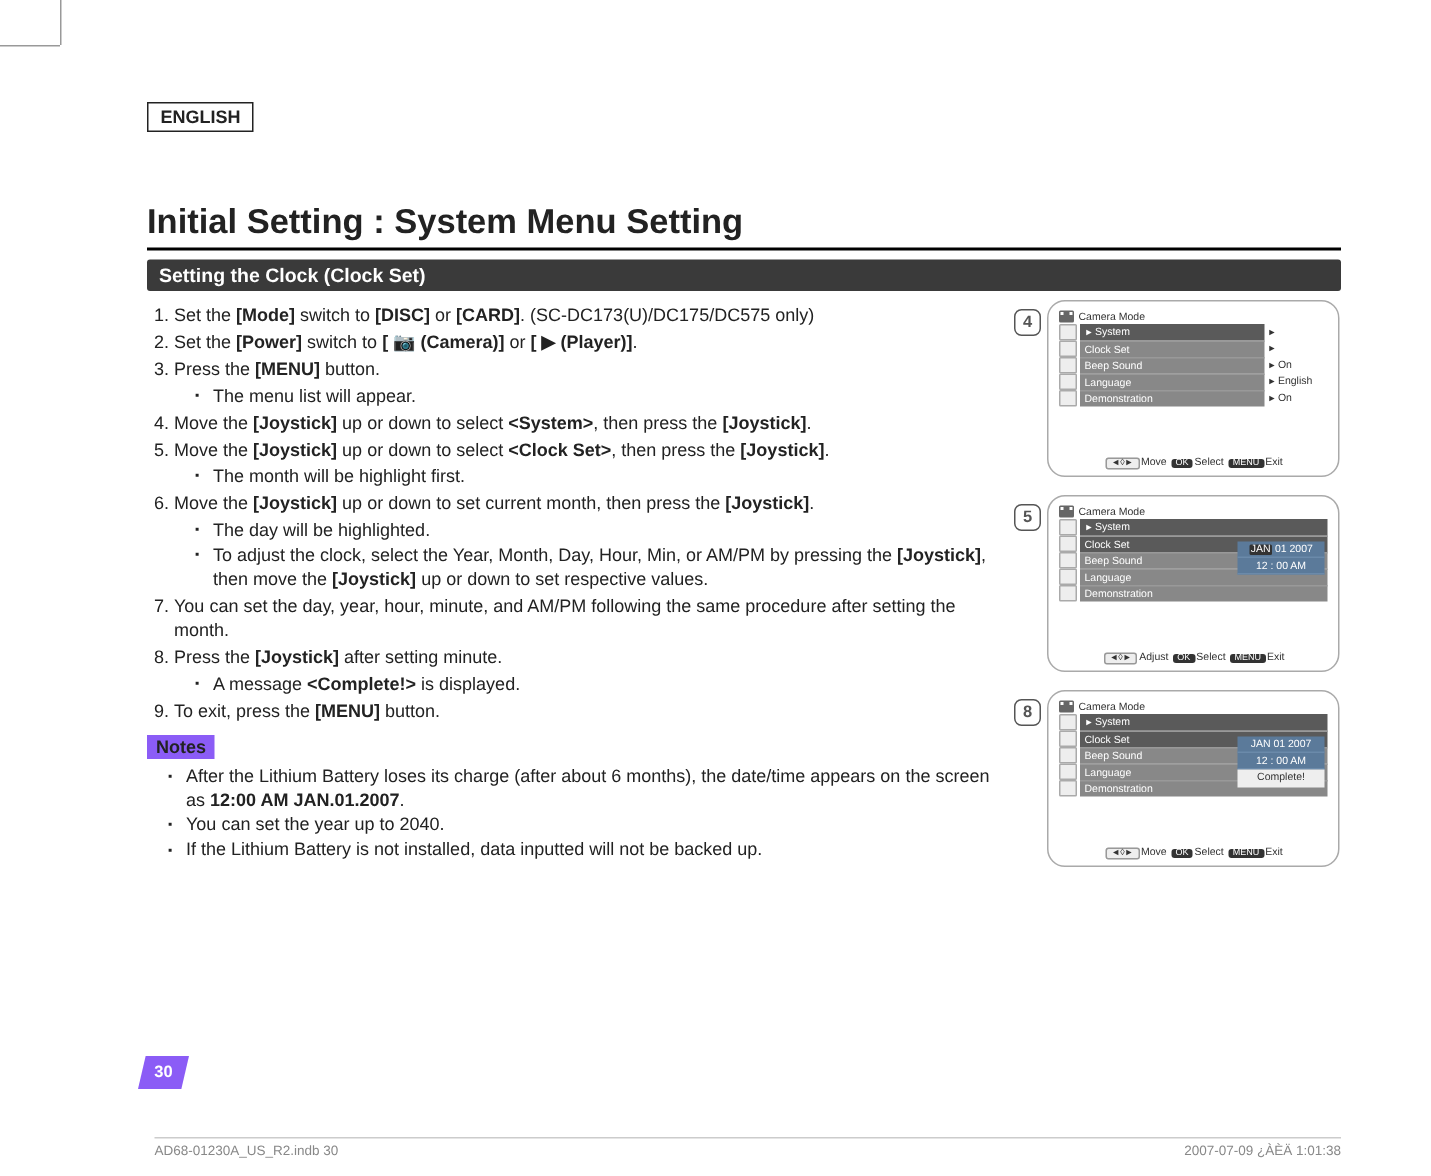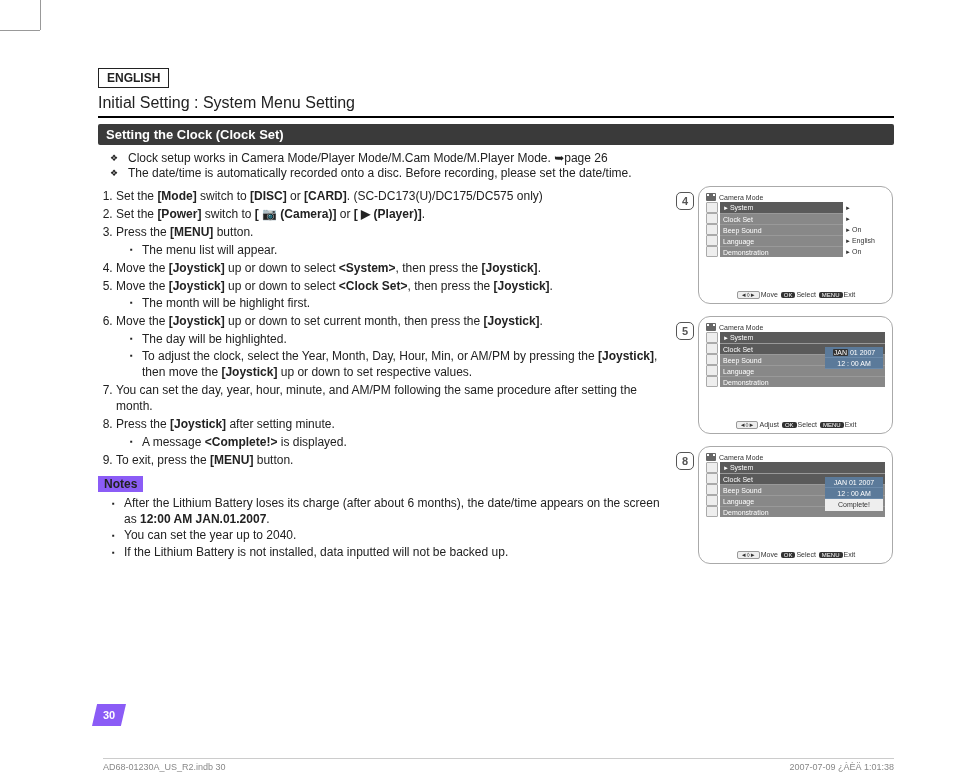--- a/index.html
+++ b/index.html
@@ -23,25 +23,26 @@
   }
   .lang-tag {
     border: 1px solid #222;
     display: inline-block;
     padding: 2px 8px;
     font-weight: bold;
     font-size: 12px;
     margin-bottom: 6px;
   }
   .title {
-    font-size: 16px;
-    font-weight: normal;
+    font-size: 23px;
+    font-weight: bold;
     border-bottom: 2px solid #000;
     padding-bottom: 4px;
     margin-bottom: 6px;
+    margin-top: 40px;
   }
   .section-bar {
     background: #3a3a3a;
     color: #fff;
     font-weight: bold;
     padding: 3px 8px;
     font-size: 13px;
     border-radius: 2px;
     margin-bottom: 6px;
   }
@@ -116,24 +117,20 @@
 <body>
 
 <div class="crop-top"></div>
 <div class="crop-top2"></div>
 
 <div class="page-area">
   <div class="lang-tag">ENGLISH</div>
   <div class="title">Initial Setting : System Menu Setting</div>
   <div class="section-bar">Setting the Clock (Clock Set)</div>
 
-  <ul class="bullets">
-    <li>Clock setup works in Camera Mode/Player Mode/M.Cam Mode/M.Player Mode. ➥page 26</li>
-    <li>The date/time is automatically recorded onto a disc. Before recording, please set the date/time.</li>
-  </ul>
 
   <div class="main-row">
     <div class="left-col">
       <ol class="steps">
         <li><span>Set the </span><b>[Mode]</b><span> switch to </span><b>[DISC]</b><span> or </span><b>[CARD]</b><span>. (SC-DC173(U)/DC175/DC575 only)</span></li>
         <li><span>Set the </span><b>[Power]</b><span> switch to </span><b>[ 📷 (Camera)]</b><span> or </span><b>[ ▶ (Player)]</b><span>.</span></li>
         <li><span>Press the </span><b>[MENU]</b><span> button.</span>
           <ul class="sub">
               <li>The menu list will appear.</li>
             </ul>

